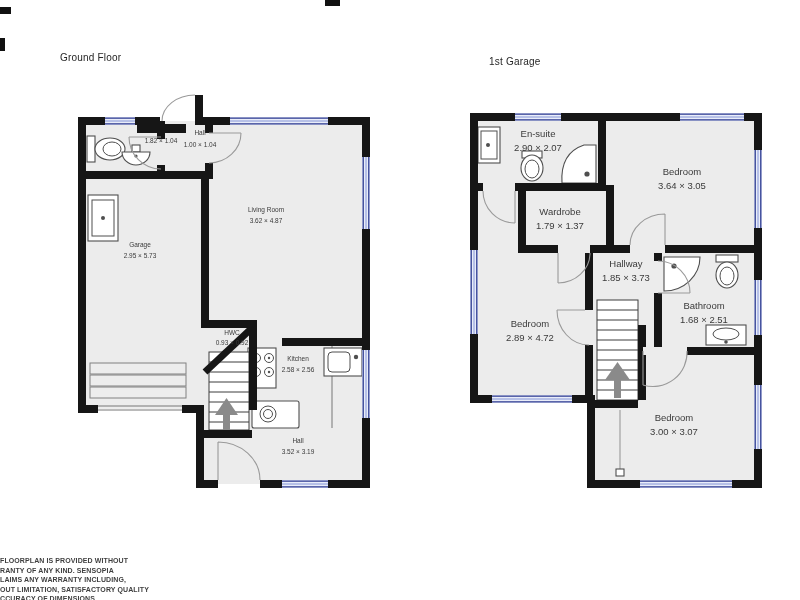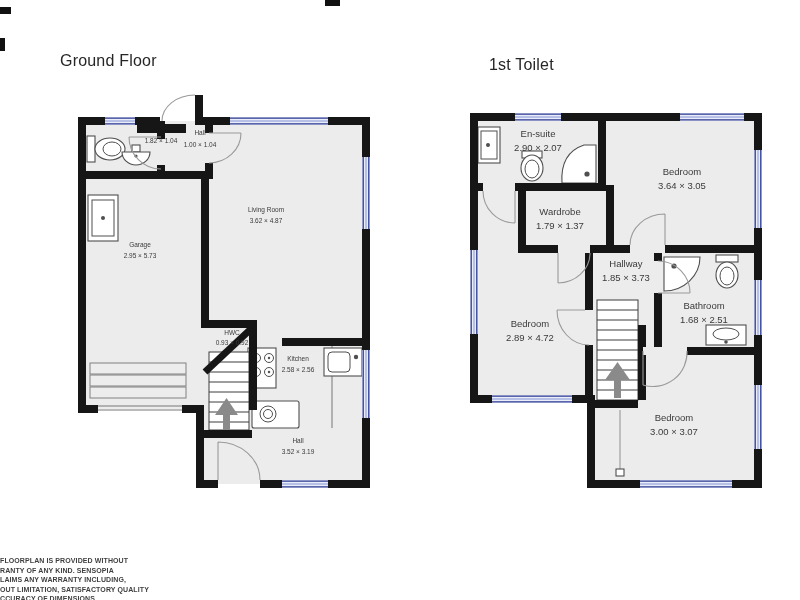--- a/index.html
+++ b/index.html
@@ -1,18 +1,18 @@
 <!DOCTYPE html>
 <html><head>
 <meta charset="utf-8">
 <style>
   html,body{margin:0;padding:0;background:#fff;}
   .canvas{position:relative;width:800px;height:600px;background:#ffffff;overflow:hidden;
           font-family:"Liberation Sans",sans-serif;}
-  .floor-title{position:absolute;font-size:16px;color:#262626;letter-spacing:0.2px;}
+  .floor-title{position:absolute;font-size:10px;color:#262626;letter-spacing:0.2px;}
   .t-ground{left:60px;top:52px;}
   .t-first{left:489px;top:56px;}
   svg{position:absolute;overflow:visible;}
   .gf{left:60px;top:95px;}
   .ff{left:450px;top:95px;}
   .floor{fill:#ececec;}
   .w{fill:#161616;}
   .wf{fill:#e9edf9;}
   .wl{stroke:#2b3990;stroke-width:1.3;fill:none;}
   .wm{stroke:#8494d6;stroke-width:1;fill:none;}
@@ -32,21 +32,21 @@
   .crop{position:absolute;background:#111;}
   .disclaimer{position:absolute;left:0;top:556px;width:220px;font-size:7px;line-height:9.5px;
               color:#3f3f3f;font-weight:600;letter-spacing:0.1px;}
 </style>
 </head>
 <body>
 
 <div class="canvas">
 
   <div class="floor-title t-ground">Ground Floor</div>
-  <div class="floor-title t-first">1st Toilet</div>
+  <div class="floor-title t-first">1st Garage</div>
 
   <svg class="gf" width="320" height="404" viewBox="0 0 320 404">
 
     <g>
       <path class="floor" d="M22,26 H306 V389 H144 V314 H22 Z"></path>
     </g>
 
     <g>
 
       <g>

